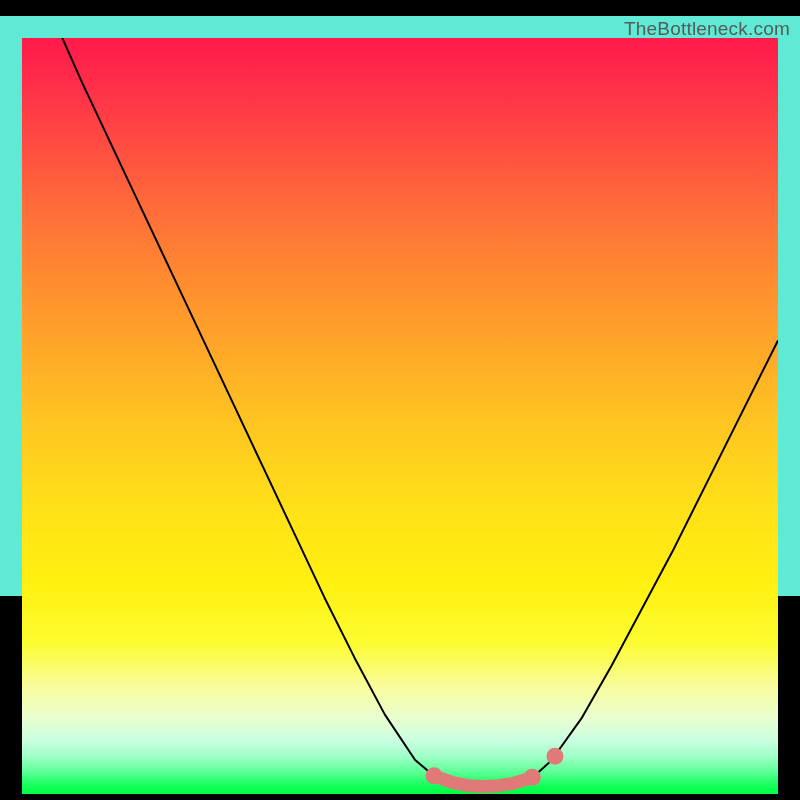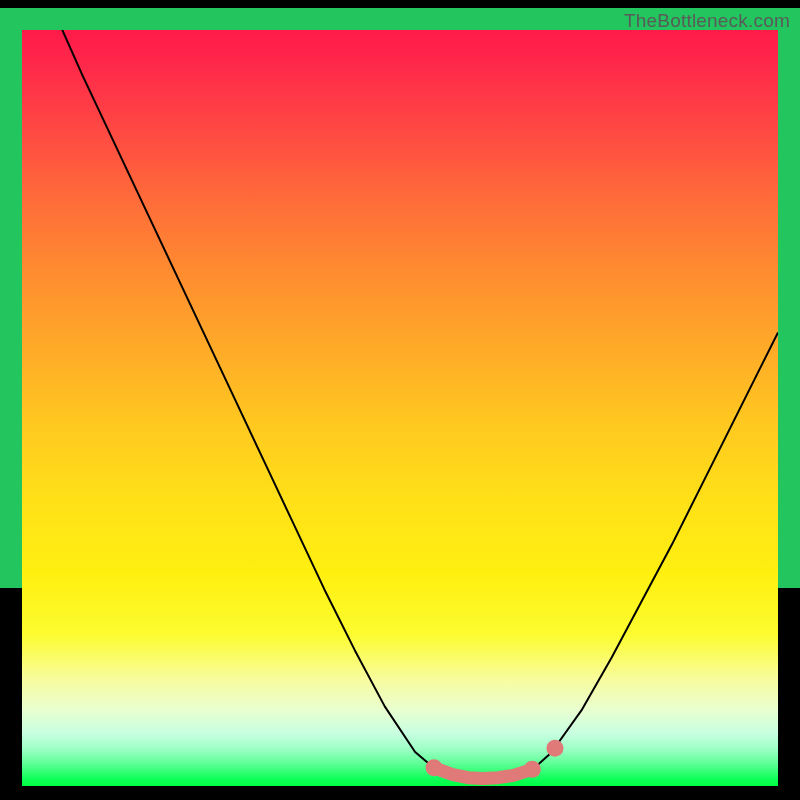--- a/index.html
+++ b/index.html
@@ -1,25 +1,25 @@
 <!DOCTYPE html>
 <html><head>
 <meta charset="utf-8">
 <style>
   * { margin: 0; padding: 0; box-sizing: border-box; }
   html, body { width: 800px; height: 800px; overflow: hidden; }
   body { background: #000; position: relative; }
   
   .chart-container {
     position: absolute;
-    top: 8px;
+    top: 16px;
     left: 0;
     width: 800px;
     height: 580px;
-    background: #22c55e;
+    background: #5eead4;
   }
   
   .plot-area {
     position: absolute;
     left: 22px;
     top: 22px;
     width: 756px;
     height: 756px;
     overflow: hidden;
   }

